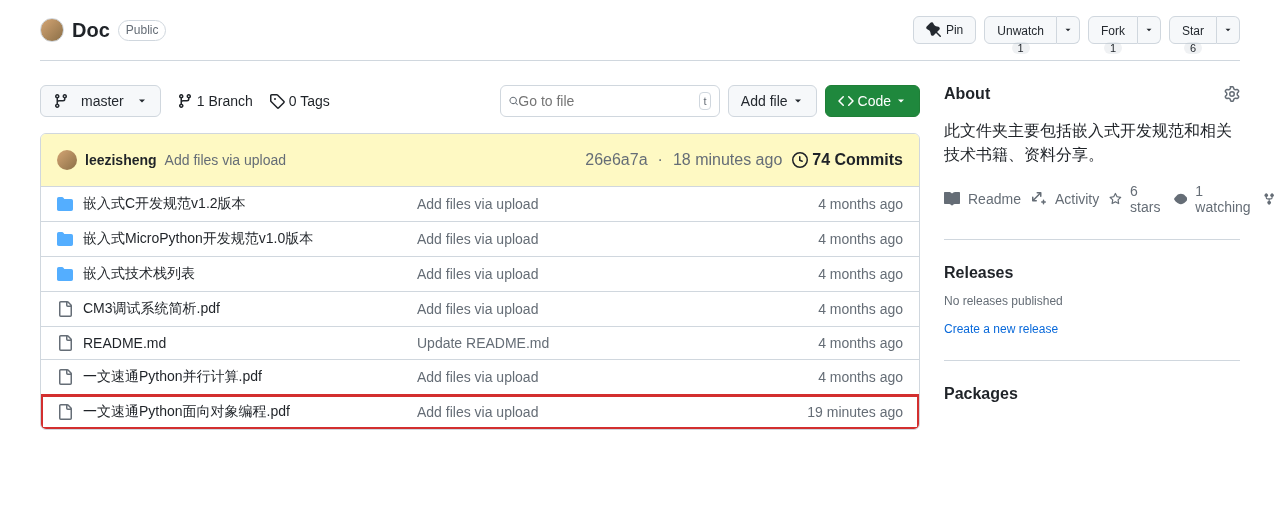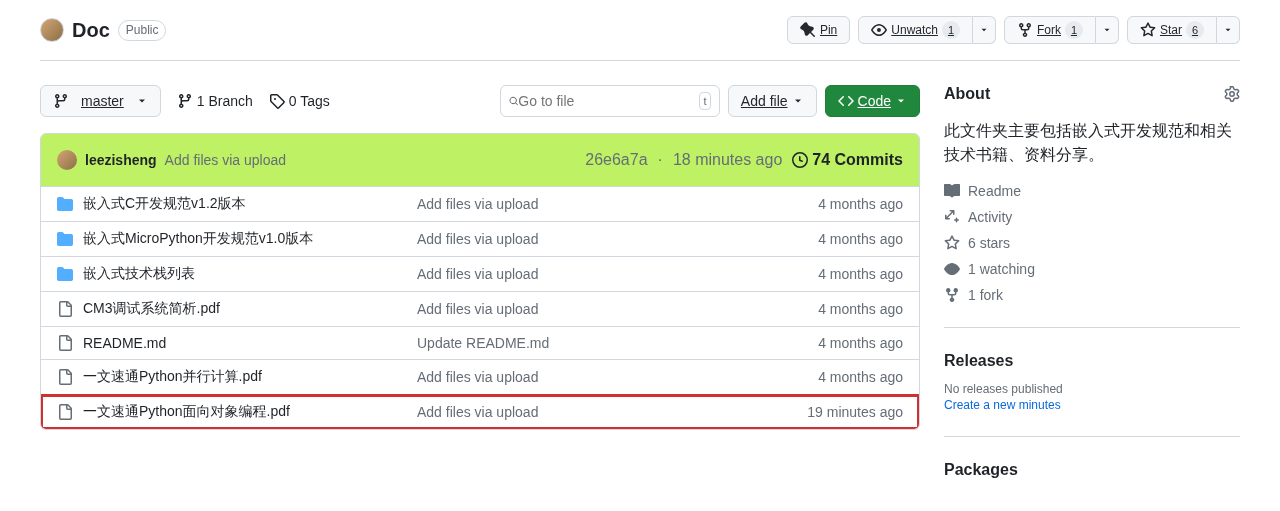--- a/index.html
+++ b/index.html
@@ -4,60 +4,60 @@
 <style>
 * { box-sizing: border-box; margin: 0; padding: 0; }
 body { font-family: -apple-system, BlinkMacSystemFont, "Segoe UI", Helvetica, Arial, sans-serif; color: #1f2328; font-size: 14px; background: #fff; }
 .container { max-width: 1240px; margin: 0 auto; padding: 0 20px; }
 .header { display: flex; align-items: center; justify-content: space-between; padding: 16px 0; border-bottom: 1px solid #d0d7de; }
 .header-left { display: flex; align-items: center; gap: 8px; }
 .avatar { width: 24px; height: 24px; border-radius: 50%; background: linear-gradient(135deg,#d4a574,#8b6f47); border: 1px solid #d0d7de; }
 .repo-name { font-size: 20px; font-weight: 600; }
 .badge { display: inline-flex; align-items: center; padding: 0 7px; height: 21px; border: 1px solid #d0d7de; border-radius: 2em; font-size: 12px; color: #656d76; }
 .header-right { display: flex; gap: 8px; }
-.btn { display: inline-flex; align-items: center; gap: 4px; padding: 3px 12px; height: 28px; background: #f6f8fa; border: 1px solid #d0d7de; border-radius: 6px; font-size: 12px; font-weight: 500; color: #24292f; cursor: pointer; text-decoration: underline; }
+.btn { display: inline-flex; align-items: center; gap: 4px; padding: 3px 12px; height: 28px; background: #f6f8fa; border: 1px solid #d0d7de; border-radius: 6px; font-size: 12px; font-weight: 500; color: #24292f; cursor: pointer; }
 .btn-group { display: inline-flex; }
-.btn-group .btn:first-child { border-top-right-radius: 0; border-bottom-right-radius: 0; }
+.btn-group .btn:first-child { border-top-right-radius: 0; border-bottom-right-radius: 0; flex-direction: column; }
 .btn-group .btn:last-child { border-top-left-radius: 0; border-bottom-left-radius: 0; border-left: 0; padding: 3px 6px; }
 .counter { display: inline-flex; align-items: center; justify-content: center; min-width: 18px; height: 18px; padding: 0 5px; background: #afb8c133; border-radius: 2em; font-size: 11px; font-weight: 500; }
 .main { display: flex; gap: 24px; padding-top: 24px; }
 .main-left { flex: 1; min-width: 0; }
 .main-right { width: 296px; flex-shrink: 0; }
 .toolbar { display: flex; align-items: center; gap: 8px; margin-bottom: 16px; }
 .btn-md { height: 32px; font-size: 14px; padding: 5px 12px; }
 .branch-btn { gap: 12px; }
 .toolbar-stats { display: flex; align-items: center; gap: 16px; font-size: 14px; margin-left: 8px; }
 .stat-link { display: inline-flex; align-items: center; gap: 4px; color: #1f2328; text-decoration: none; }
 .search-box { display: flex; align-items: center; height: 32px; border: 1px solid #d0d7de; border-radius: 6px; padding: 0 8px; margin-left: auto; width: 220px; }
 .search-box input { border: 0; outline: 0; flex: 1; font-size: 14px; background: transparent; }
 .kbd { display: inline-flex; align-items: center; justify-content: center; width: 18px; height: 18px; border: 1px solid #d0d7de; border-radius: 4px; font-size: 11px; color: #656d76; }
 .btn-primary { background: #1f883d; color: #fff; border-color: #1f7f37; }
 .file-box { border: 1px solid #d0d7de; border-radius: 6px; overflow: hidden; }
-.file-header { display: flex; align-items: center; padding: 16px; background: #bef264; border-bottom: 1px solid #d0d7de; gap: 8px; }
+.file-header { display: flex; align-items: center; padding: 16px; background: #fef9c3; border-bottom: 1px solid #d0d7de; gap: 8px; }
 .file-header .avatar-sm { width: 20px; height: 20px; border-radius: 50%; background: linear-gradient(135deg,#d4a574,#8b6f47); }
 .file-header-user { font-weight: 600; }
 .file-header-msg { color: #656d76; }
 .file-header-right { margin-left: auto; display: flex; align-items: center; gap: 10px; color: #656d76; font-size: 16px; }
 .muted { color: #656d76; }
 .commits-link { display: inline-flex; align-items: center; gap: 4px; color: #1f2328; text-decoration: none; }
 .file-row { display: flex; align-items: center; padding: 8px 16px; border-bottom: 1px solid #d0d7de; font-size: 14px; }
 .file-row:last-child { border-bottom: 0; }
 .file-row.highlighted { outline: 3px solid #d32f2f; outline-offset: -2px; }
 .file-col-name { flex: 0 0 360px; display: flex; align-items: center; gap: 10px; }
 .file-col-name .fname { color: #1f2328; text-decoration: none; }
 .file-col-msg { flex: 1; color: #656d76; }
 .file-col-date { flex: 0 0 auto; color: #656d76; text-align: right; }
 .icon-dir { color: #54aeff; }
 .icon-file { color: #656d76; }
 .sidebar-section { margin-bottom: 24px; padding-bottom: 24px; border-bottom: 1px solid #d0d7de; }
 .sidebar-section:last-child { border-bottom: 0; }
 .sidebar-head { display: flex; align-items: center; justify-content: space-between; margin-bottom: 16px; }
 .sidebar-title { font-size: 16px; font-weight: 600; }
 .sidebar-desc { font-size: 16px; line-height: 1.5; margin-bottom: 16px; }
-.sidebar-list { list-style: none; display: flex; flex-direction: column; gap: 10px; }
+.sidebar-list { list-style: none; display: flex; flex-direction: row; gap: 10px; }
 .sidebar-list li { display: flex; align-items: center; gap: 8px; }
 .sidebar-list a { color: #656d76; text-decoration: none; display: inline-flex; align-items: center; gap: 8px; }
 .link { color: #0969da; text-decoration: none; }
 svg { display: inline-block; vertical-align: text-bottom; }
 </style>
 </head>
 <body>
 
 <div class="container">
   <div class="header">
@@ -308,22 +308,22 @@
                   <path d="M5 5.372v.878c0 .414.336.75.75.75h4.5a.75.75 0 0 0 .75-.75v-.878a2.25 2.25 0 1 1 1.5 0v.878a2.25 2.25 0 0 1-2.25 2.25h-1.5v2.128a2.251 2.251 0 1 1-1.5 0V8.5h-1.5A2.25 2.25 0 0 1 3.5 6.25v-.878a2.25 2.25 0 1 1 1.5 0Z"></path>
                 </svg>
                 <span>1 fork</span>
               </a>
             </li>
         </ul>
       </div>
 
       <div class="sidebar-section">
         <div class="sidebar-title" style="margin-bottom:12px">Releases</div>
-        <div class="muted" style="font-size:12px;margin-bottom:0">No releases published</div>
-        <a href="#" class="link" style="font-size:12px">Create a new minutes</a>
+        <div class="muted" style="font-size:12px;margin-bottom:12px">No releases published</div>
+        <a href="#" class="link" style="font-size:12px">Create a new release</a>
       </div>
 
       <div class="sidebar-section">
         <div class="sidebar-title">Packages</div>
       </div>
     </div>
   </div>
 </div>
 
 </body></html>

